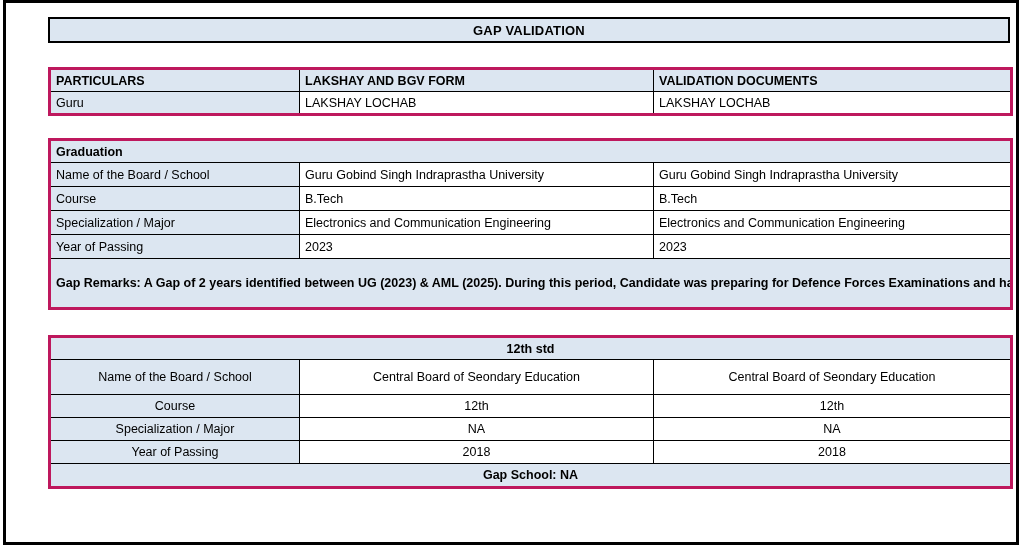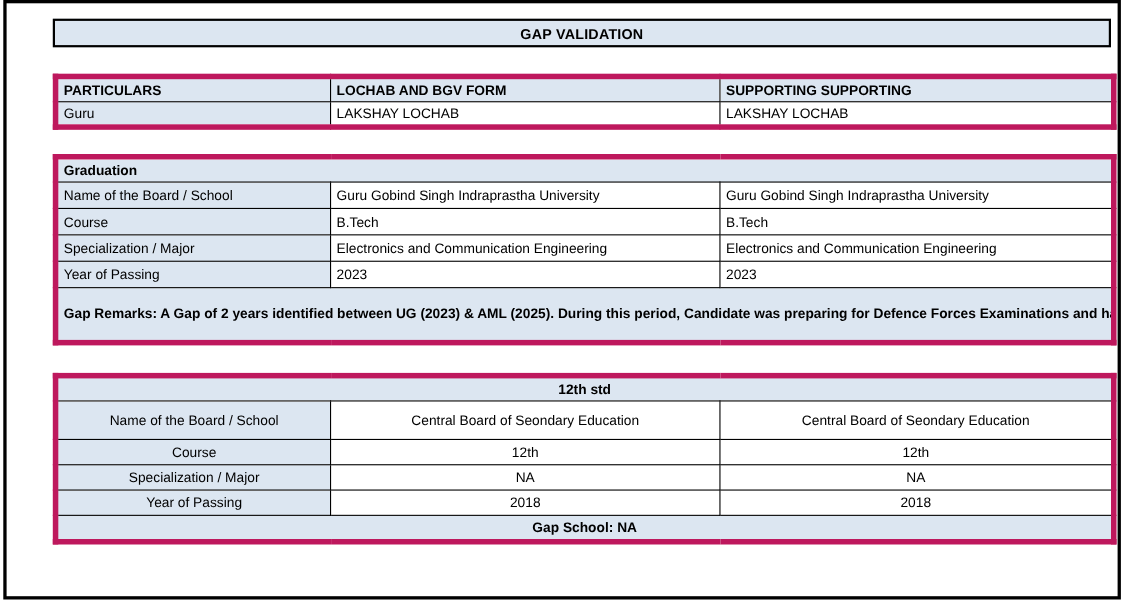--- a/index.html
+++ b/index.html
@@ -17,21 +17,21 @@
 
   .titlebar {
     box-sizing:border-box; width:962px; height:26px;
     border:2px solid #000; background:#dce6f1;
     display:flex; align-items:center; justify-content:center;
     font-weight:bold; font-size:13px; letter-spacing:0.2px;
   }
 
   table.grid {
     border-collapse:collapse; table-layout:fixed;
-    width:962px; border:5px solid #be185d;
+    width:962px; border:3px solid #be185d;
   }
   table.grid td {
     border:1px solid #000;
     padding:2px 5px;
     font-size:12.5px;
     vertical-align:middle;
     overflow:hidden; white-space:nowrap;
     box-sizing:border-box;
   }
   .t1 { margin-top:24px; }
@@ -70,22 +70,22 @@
 
   <table class="grid t1">
     <colgroup>
         <col style="width:250px">
         <col style="width:354px">
         <col style="width:358px">
       </colgroup>
     <tbody>
         <tr class="hdr r24">
       <td class="blue">PARTICULARS</td>
-      <td class="blue">LOCHAB AND BGV FORM</td>
-      <td class="blue">SUPPORTING SUPPORTING</td>
+      <td class="blue">LAKSHAY AND BGV FORM</td>
+      <td class="blue">VALIDATION DOCUMENTS</td>
     </tr>
     <tr class="r24">
       <td class="blue">Guru</td>
       <td>LAKSHAY LOCHAB</td>
       <td>LAKSHAY LOCHAB</td>
     </tr>
   </tbody>
     </table>
 
   <table class="grid t2">

